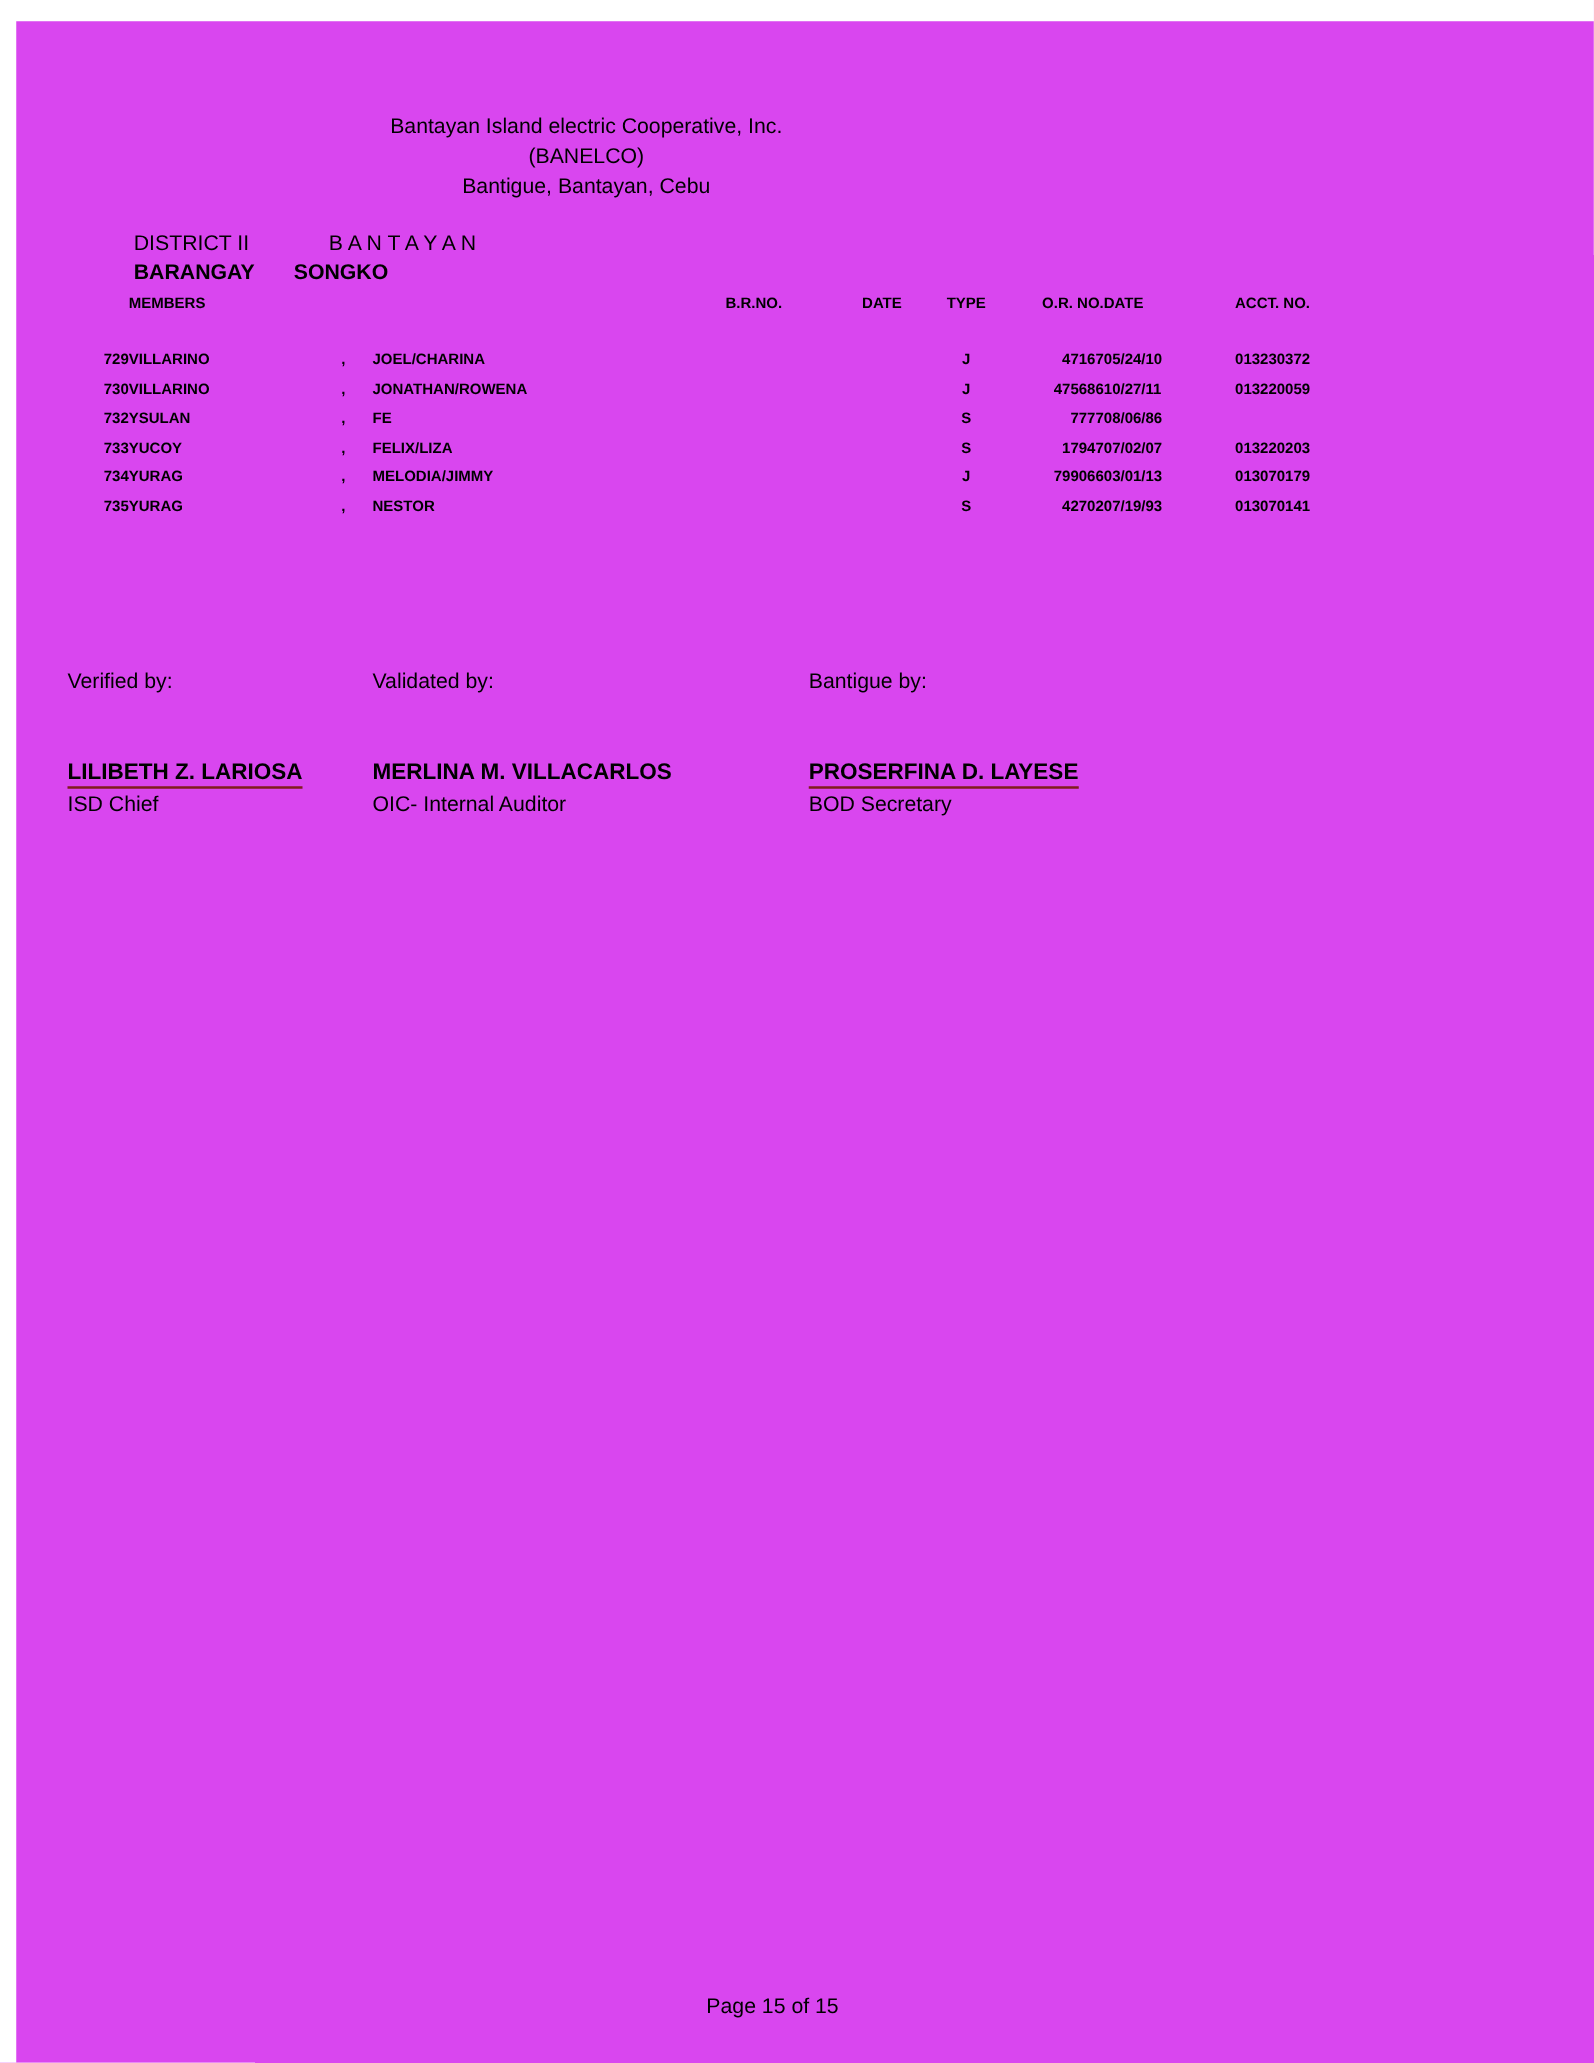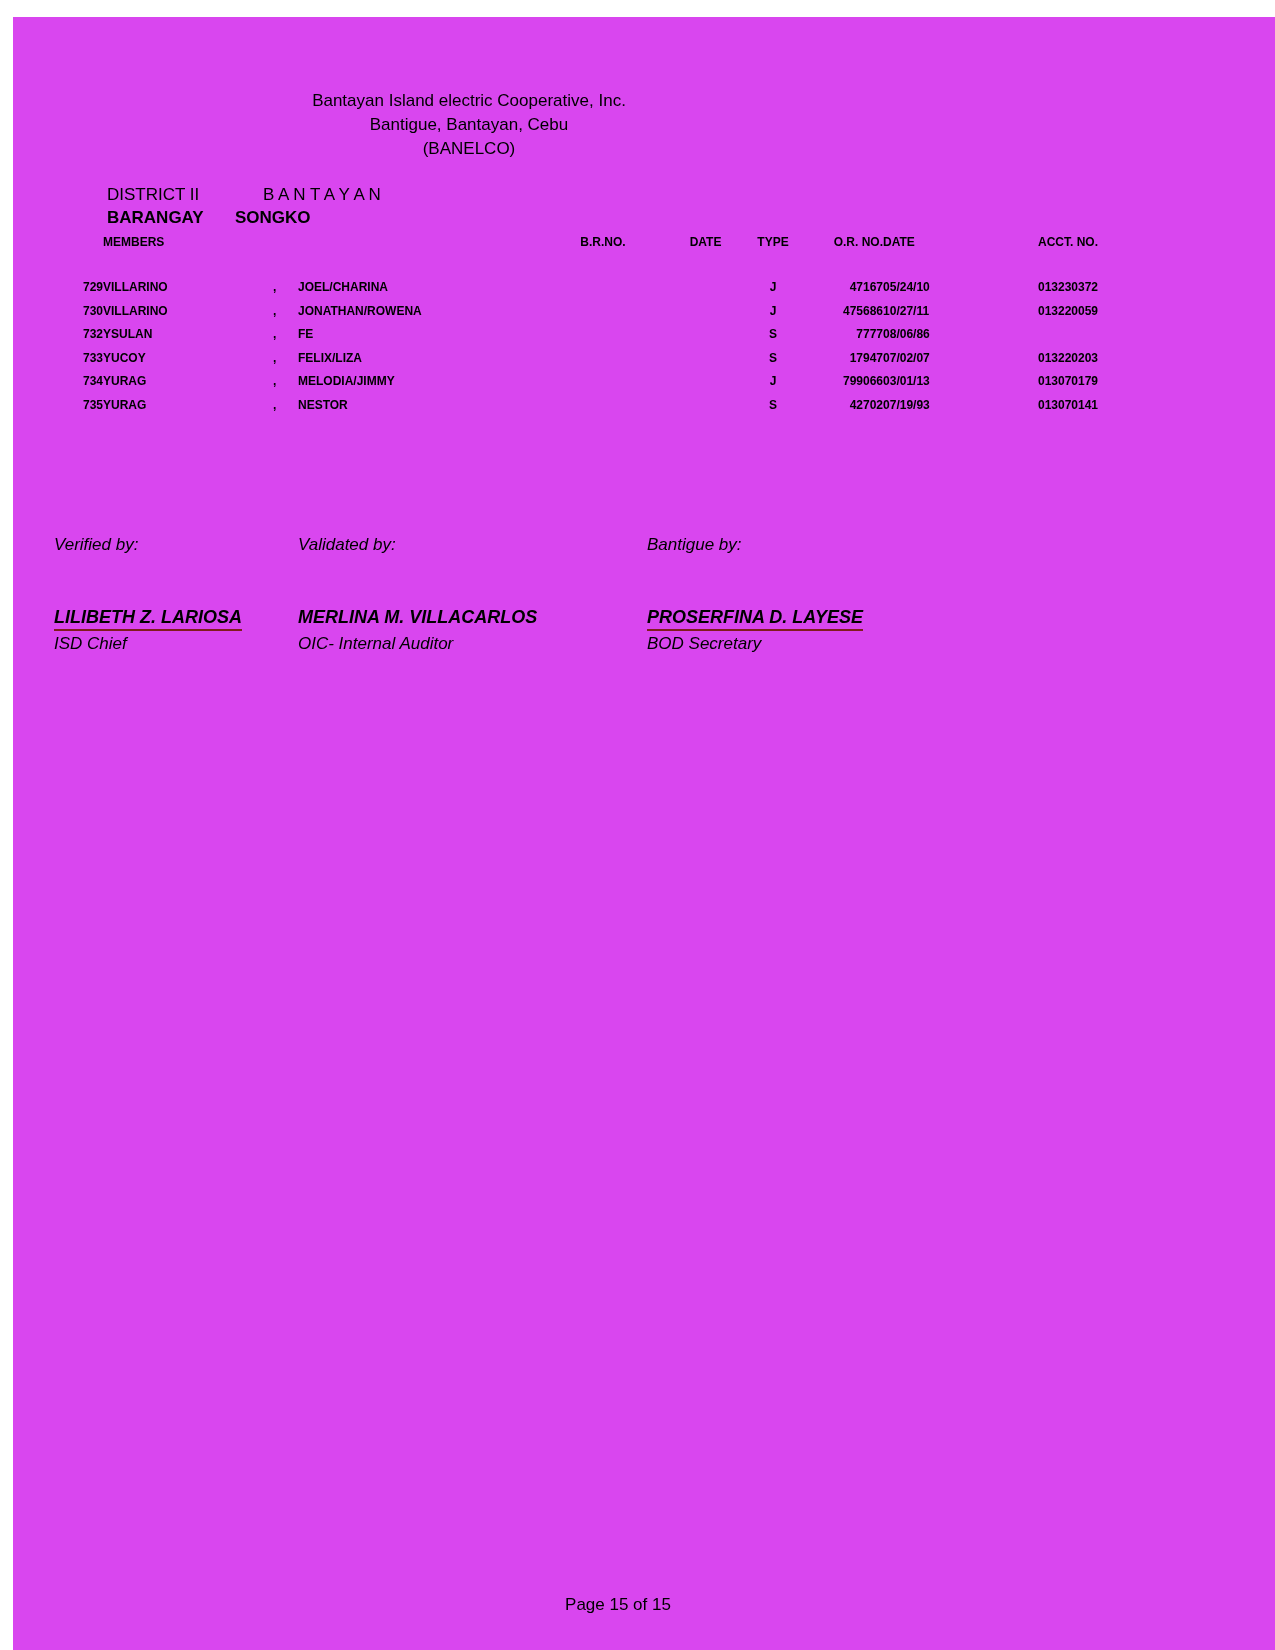--- a/index.html
+++ b/index.html
@@ -56,24 +56,24 @@
   }
   td.col-num   { text-align: right; padding-right: 6px; }
   td.col-last  { text-align: left; padding-left: 2px; }
   td.col-comma { text-align: left; }
   td.col-first { text-align: left; }
   td.col-brno  { text-align: center; }
   td.col-date1 { text-align: center; }
   td.col-type  { text-align: center; }
   td.col-orno  { text-align: right; }
   td.col-date2 { text-align: left; }
-  td.col-acct  { text-align: right; }
+  td.col-acct  { text-align: left; }
   tr.spacer-row td { height: 21.5px; }
 
-  .signature-block { position: absolute; top: 518px; left: 0; width: 1169px; height: 130px; font-size: 17px; font-style: italic; }
+  .signature-block { position: absolute; top: 518px; left: 0; width: 1169px; height: 130px; font-size: 17px; }
   .sig-col { position: absolute; top: 0; width: 340px; }
   .sig-col-1 { left: 41px; }
   .sig-col-2 { left: 285px; }
   .sig-col-3 { left: 634px; }
   .sig-label { position: absolute; top: 0; left: 0; white-space: nowrap; }
   .sig-name  { position: absolute; top: 72px; left: 0; white-space: nowrap; font-weight: bold; font-size: 18px; }
   .sig-name.underlined { border-bottom: 2px solid #7f1d1d; padding-bottom: 1px; }
   .sig-title { position: absolute; top: 99px; left: 0; white-space: nowrap; }
 
   .page-footer {
@@ -85,22 +85,22 @@
     font-size: 17px;
   }
 </style>
 </head>
 <body>
 
 <div class="page">
 
   <div class="doc-header">
     <div>Bantayan Island electric Cooperative, Inc.</div>
+    <div>(BANELCO)</div>
     <div>Bantigue, Bantayan, Cebu</div>
-    <div>(BANELCO)</div>
   </div>
 
   <div class="district-row">
     <span class="district-label">DISTRICT II</span>
     <span class="district-value">B A N T A Y A N</span>
   </div>
 
   <div class="barangay-row">
     <span class="barangay-label">BARANGAY</span>
     <span class="barangay-value">SONGKO</span>

